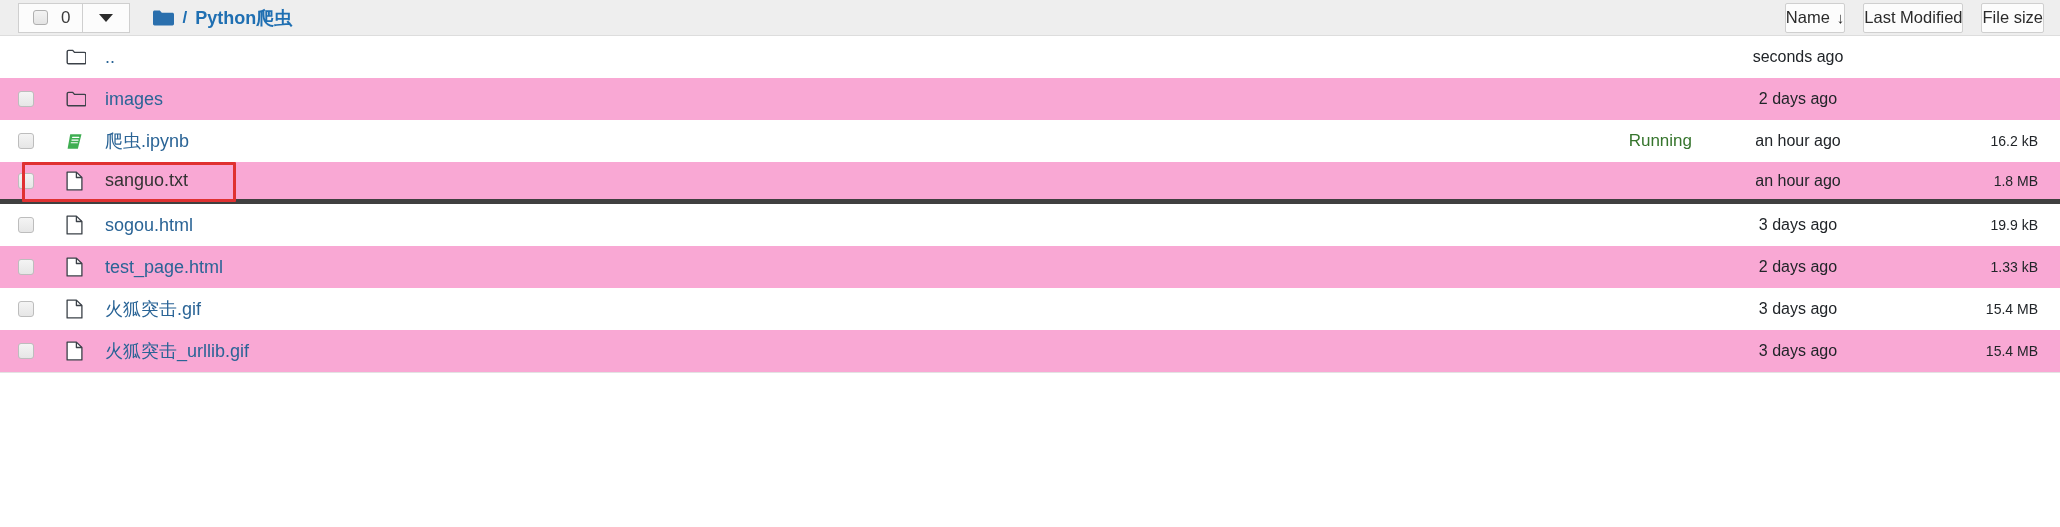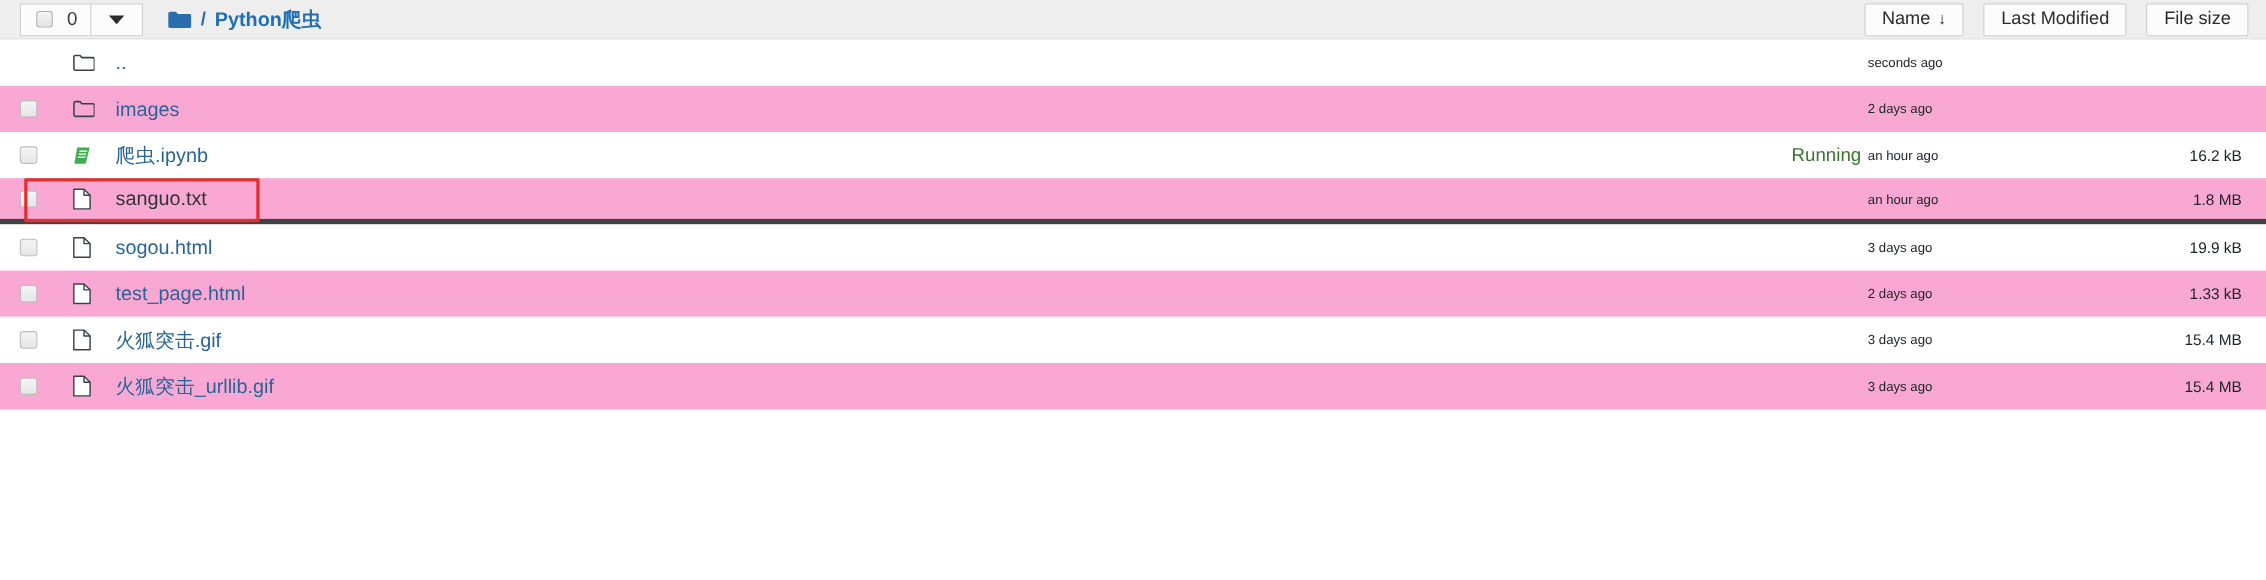--- a/index.html
+++ b/index.html
@@ -110,21 +110,21 @@
     margin-left: auto;
     display: flex;
     align-items: center;
     gap: 18px;
   }
   .sort-btn {
     background: #fcfcfc;
     border: 1px solid #cfcfcf;
     border-radius: 2px;
     height: 30px;
-    padding: 0 15px;
+    padding: 0 0;
     font-size: 16.5px;
     color: #2b2b2b;
     display: flex;
     align-items: center;
     gap: 7px;
     cursor: pointer;
     box-sizing: border-box;
     font-family: "Liberation Sans", sans-serif;
   }
   .sort-arrow { font-size: 15px; line-height: 1; }
@@ -189,22 +189,22 @@
     width: 130px;
     text-align: right;
     font-size: 17px;
     color: #36752d;
     padding-right: 6px;
     white-space: nowrap;
   }
   .cell-modified {
     flex: none;
     width: 200px;
-    text-align: left;
-    font-size: 12px;
+    text-align: center;
+    font-size: 16px;
     color: #212529;
     padding-right: 10px;
     white-space: nowrap;
   }
   .cell-size {
     flex: none;
     width: 130px;
     text-align: right;
     font-size: 14px;
     color: #212529;

